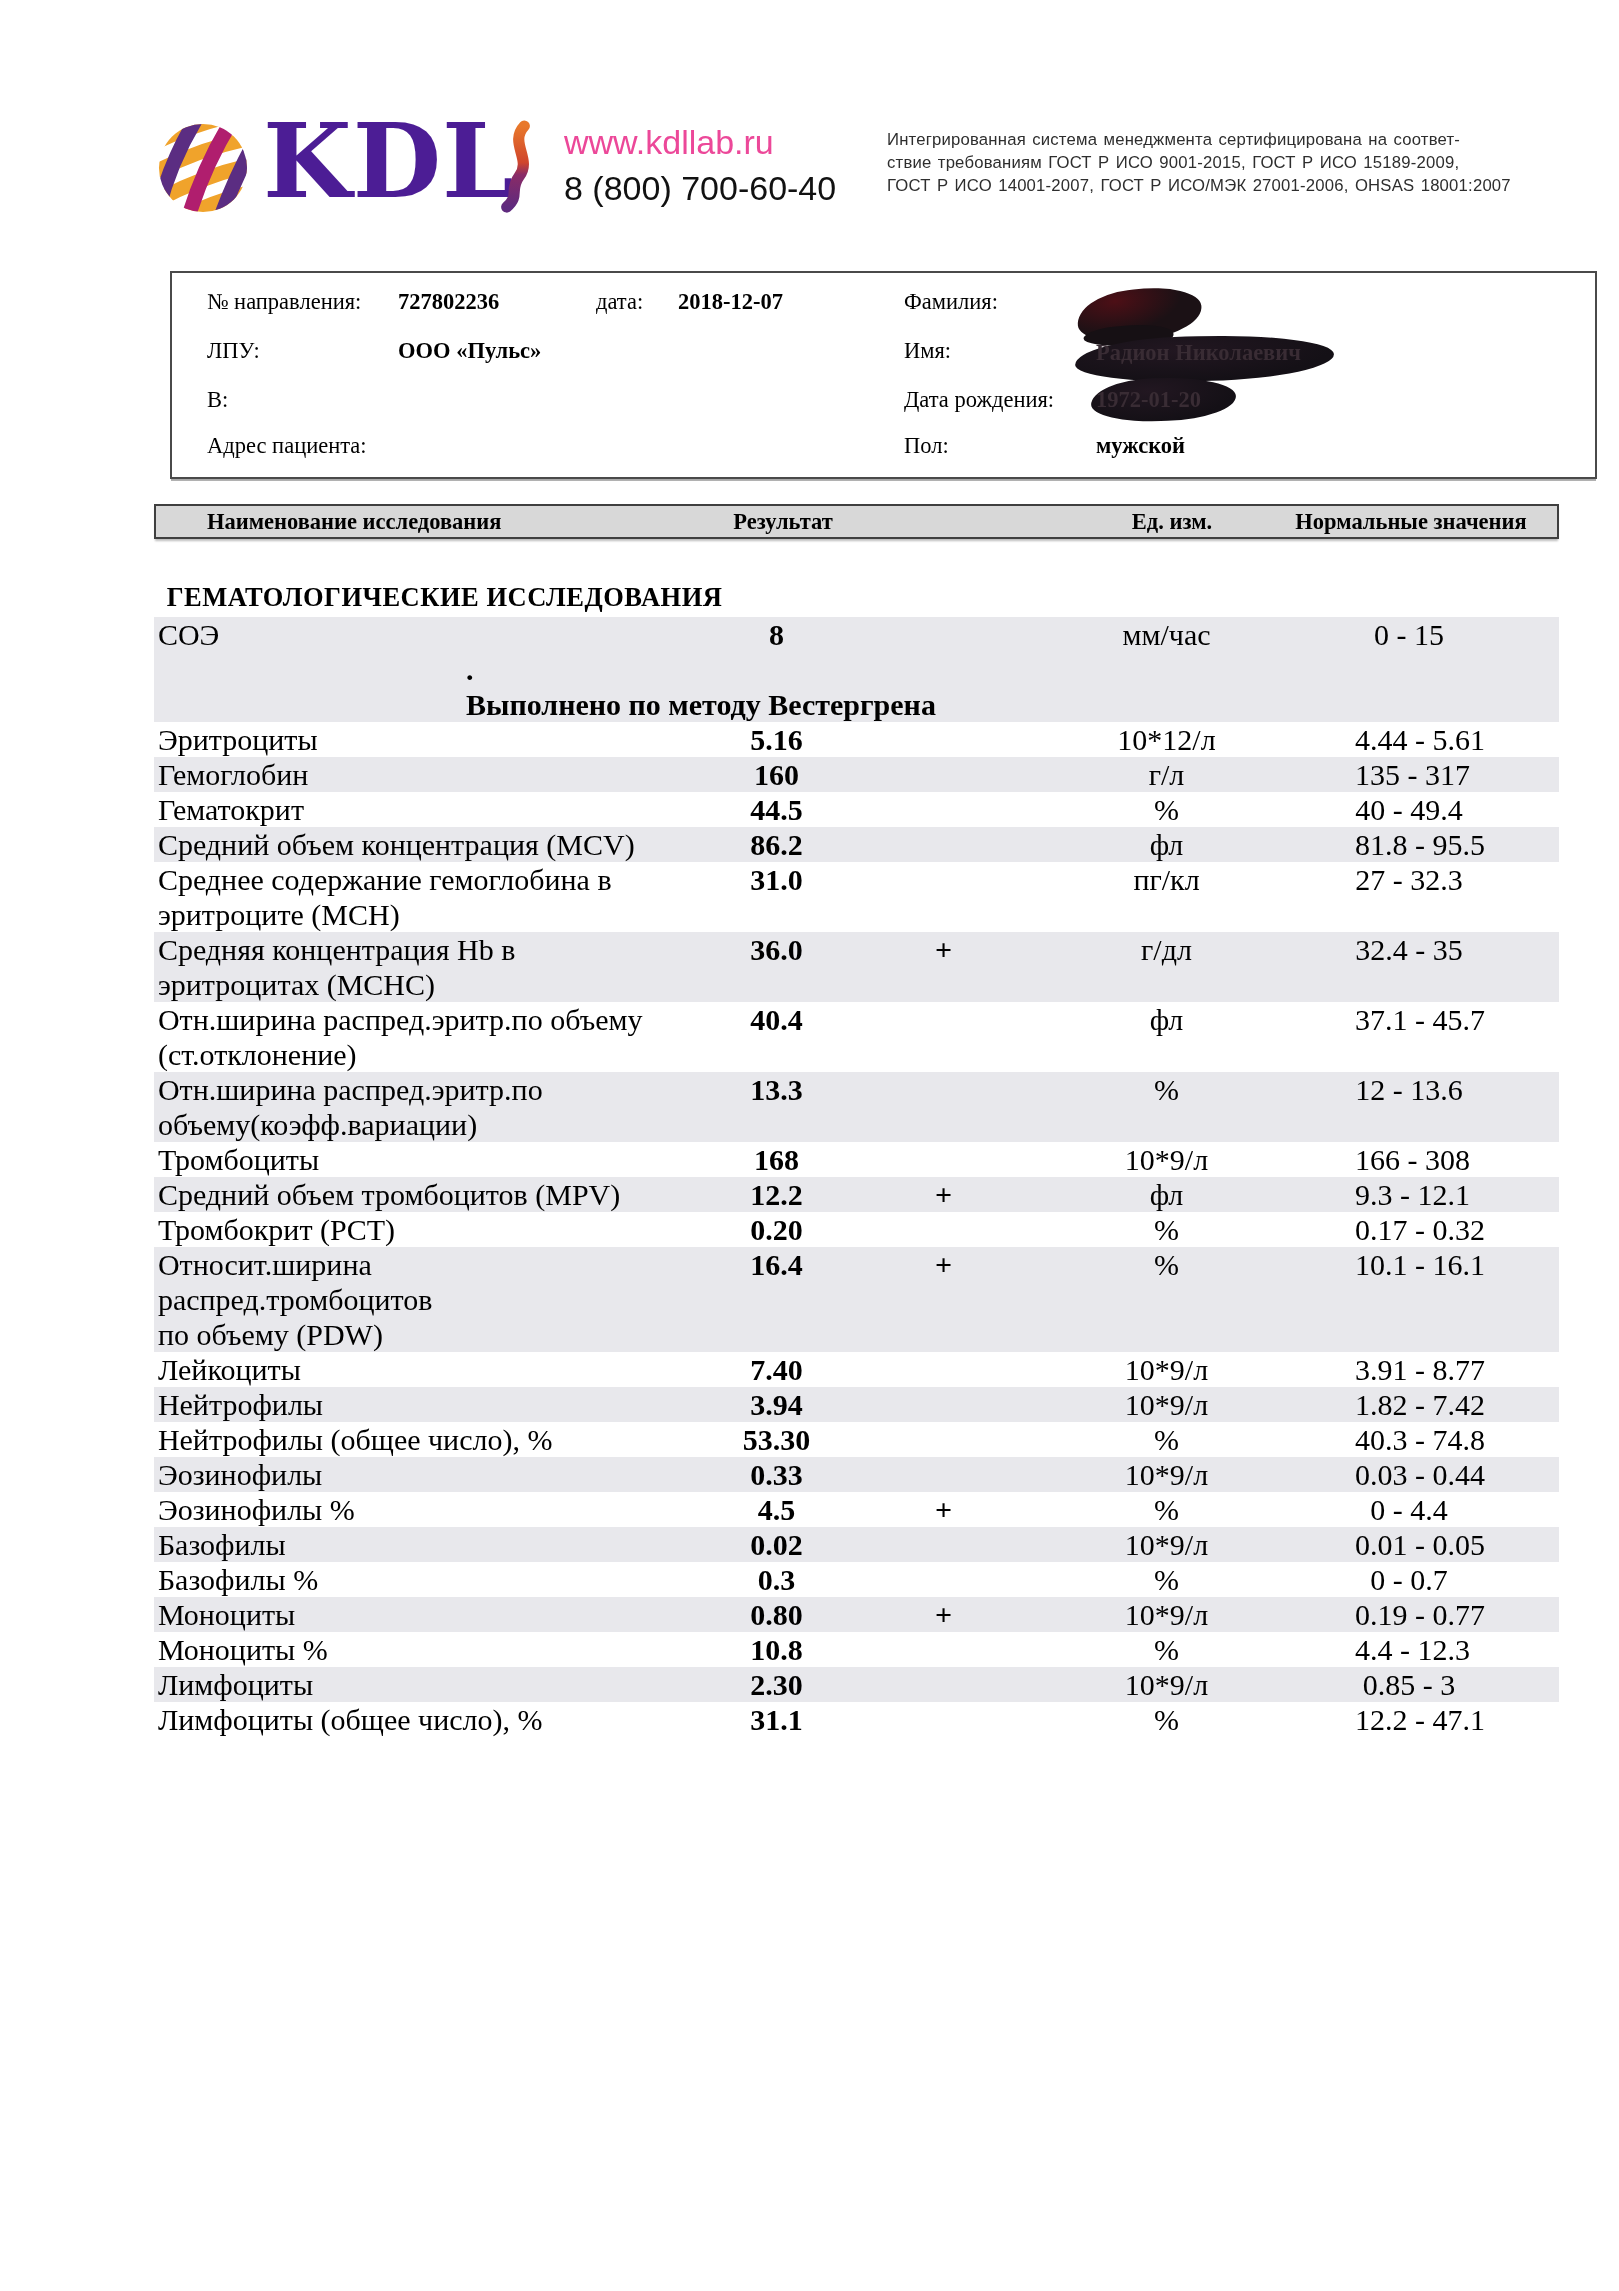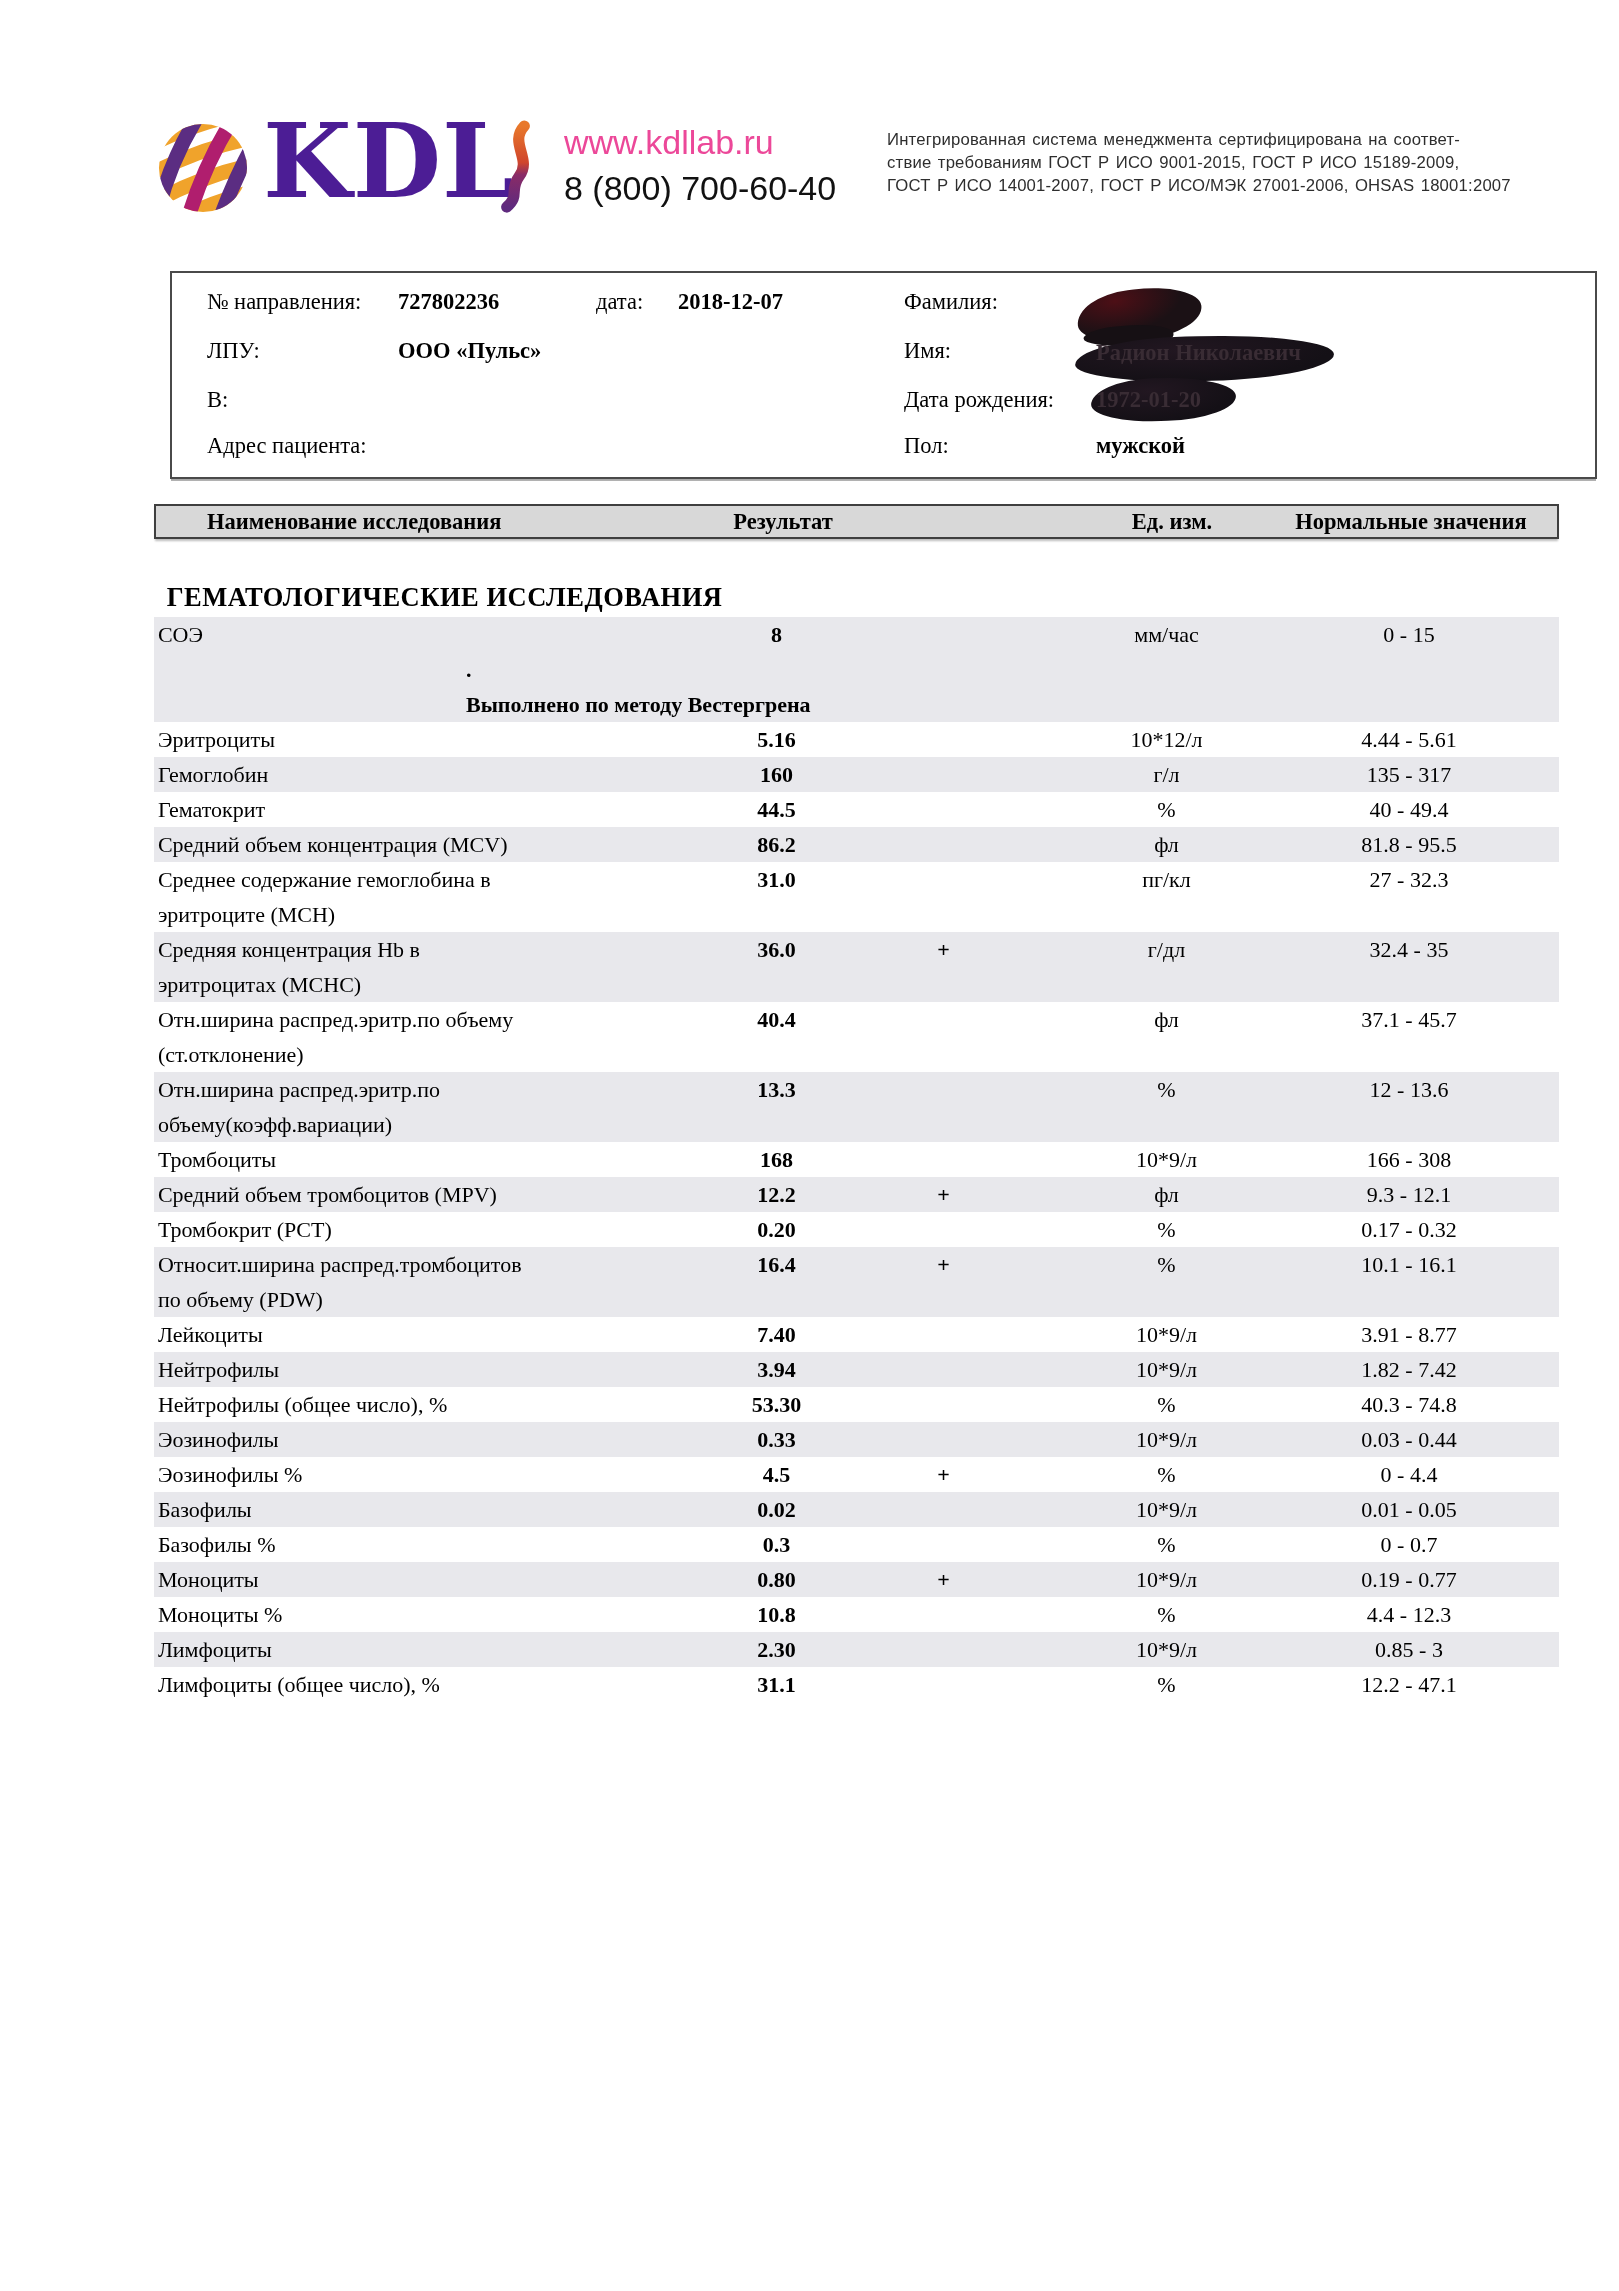--- a/index.html
+++ b/index.html
@@ -39,21 +39,21 @@
        border:2px solid #3f3f3f;box-shadow:0 2.9px 2px -1px #bdbdbd;}
   .bar span{position:absolute;top:0;line-height:31px;font-weight:bold;font-size:22.5px;white-space:nowrap;}
   .bar .h-name{left:51px;}
   .bar .h-result{left:627px;transform:translateX(-50%);}
   .bar .h-unit{left:1016px;transform:translateX(-50%);}
   .bar .h-range{left:1255px;transform:translateX(-50%);}
 
   .section-title{margin:41px 0 2px 12.7px;font-size:26.5px;line-height:35px;font-weight:bold;letter-spacing:0.5px;}
 
   .t-row{display:grid;grid-template-columns:490px 265px 69px 377px 204px;
-         font-size:22px;line-height:35px;}
+         font-size:30px;line-height:35px;}
   .t-row.shaded{background:#e8e8ec;}
   .c-name{padding-left:3.9px;white-space:pre-line;}
   .c-result{font-weight:bold;text-align:center;}
   .c-flag{text-align:center;font-weight:bold;}
   .c-unit{text-align:center;}
   .c-range{text-align:center;padding-right:96px;white-space:nowrap;}
   .c-notes{grid-column:1 / -1;font-weight:bold;}
   .c-notes div{margin-left:312px;}
 </style>
 </head>

